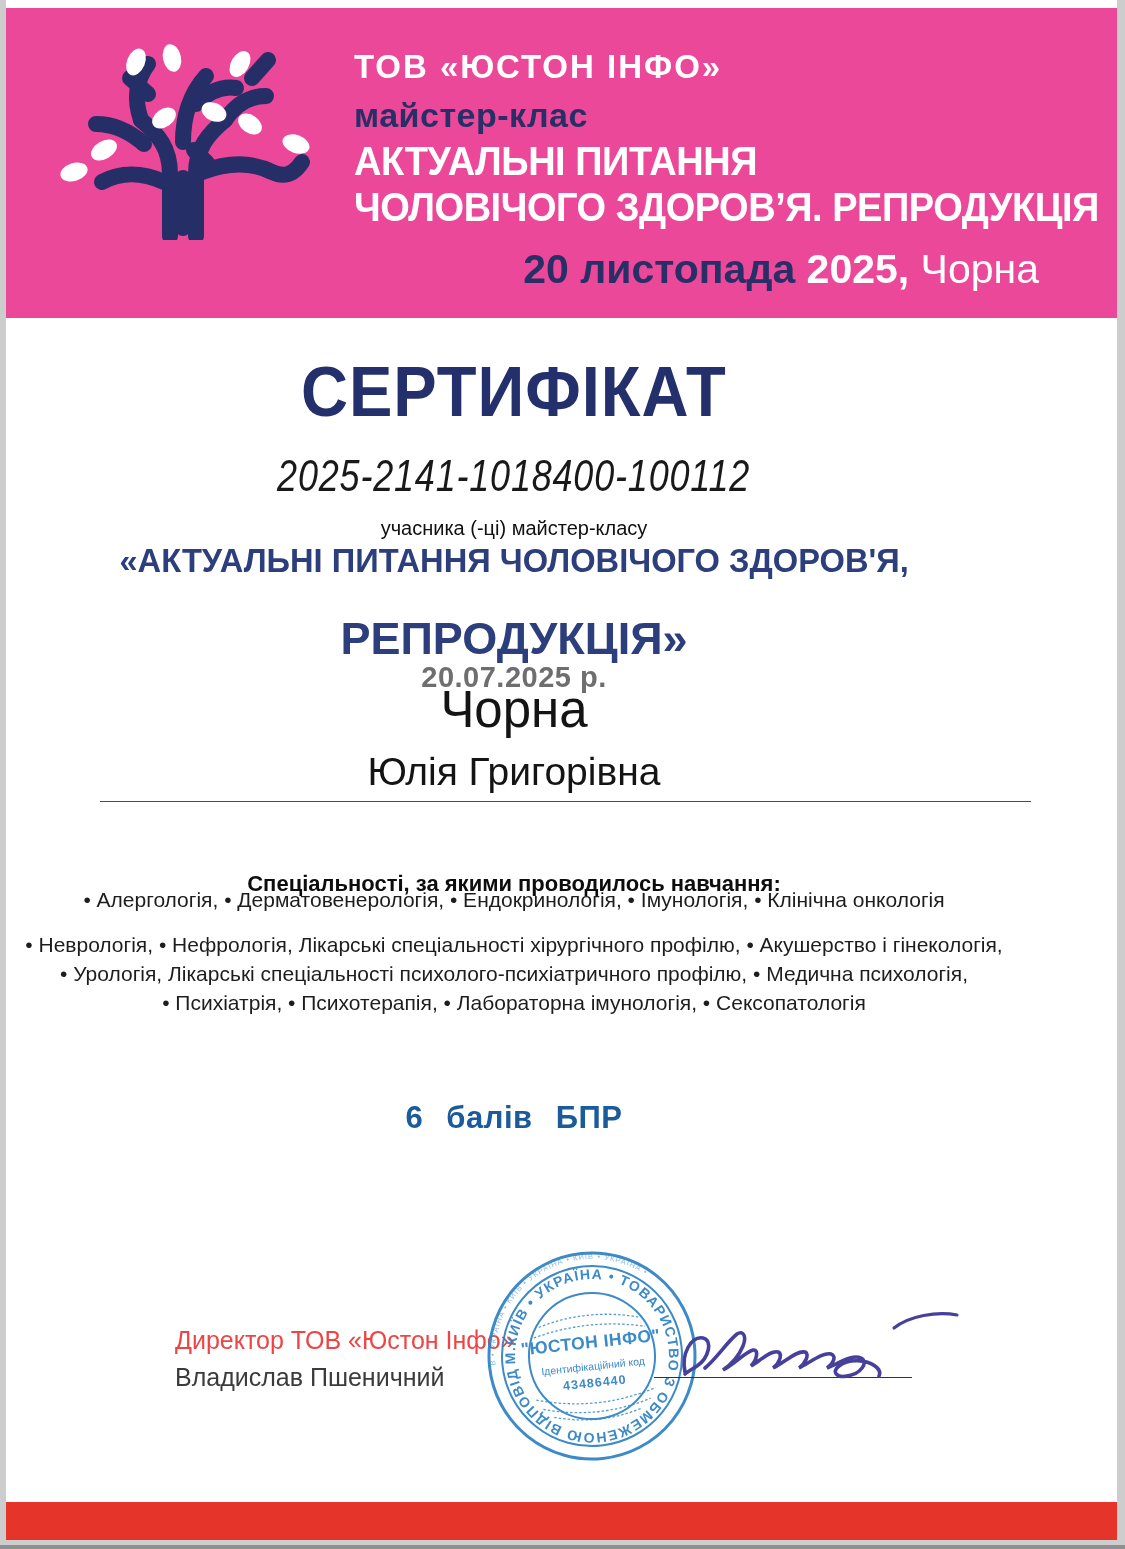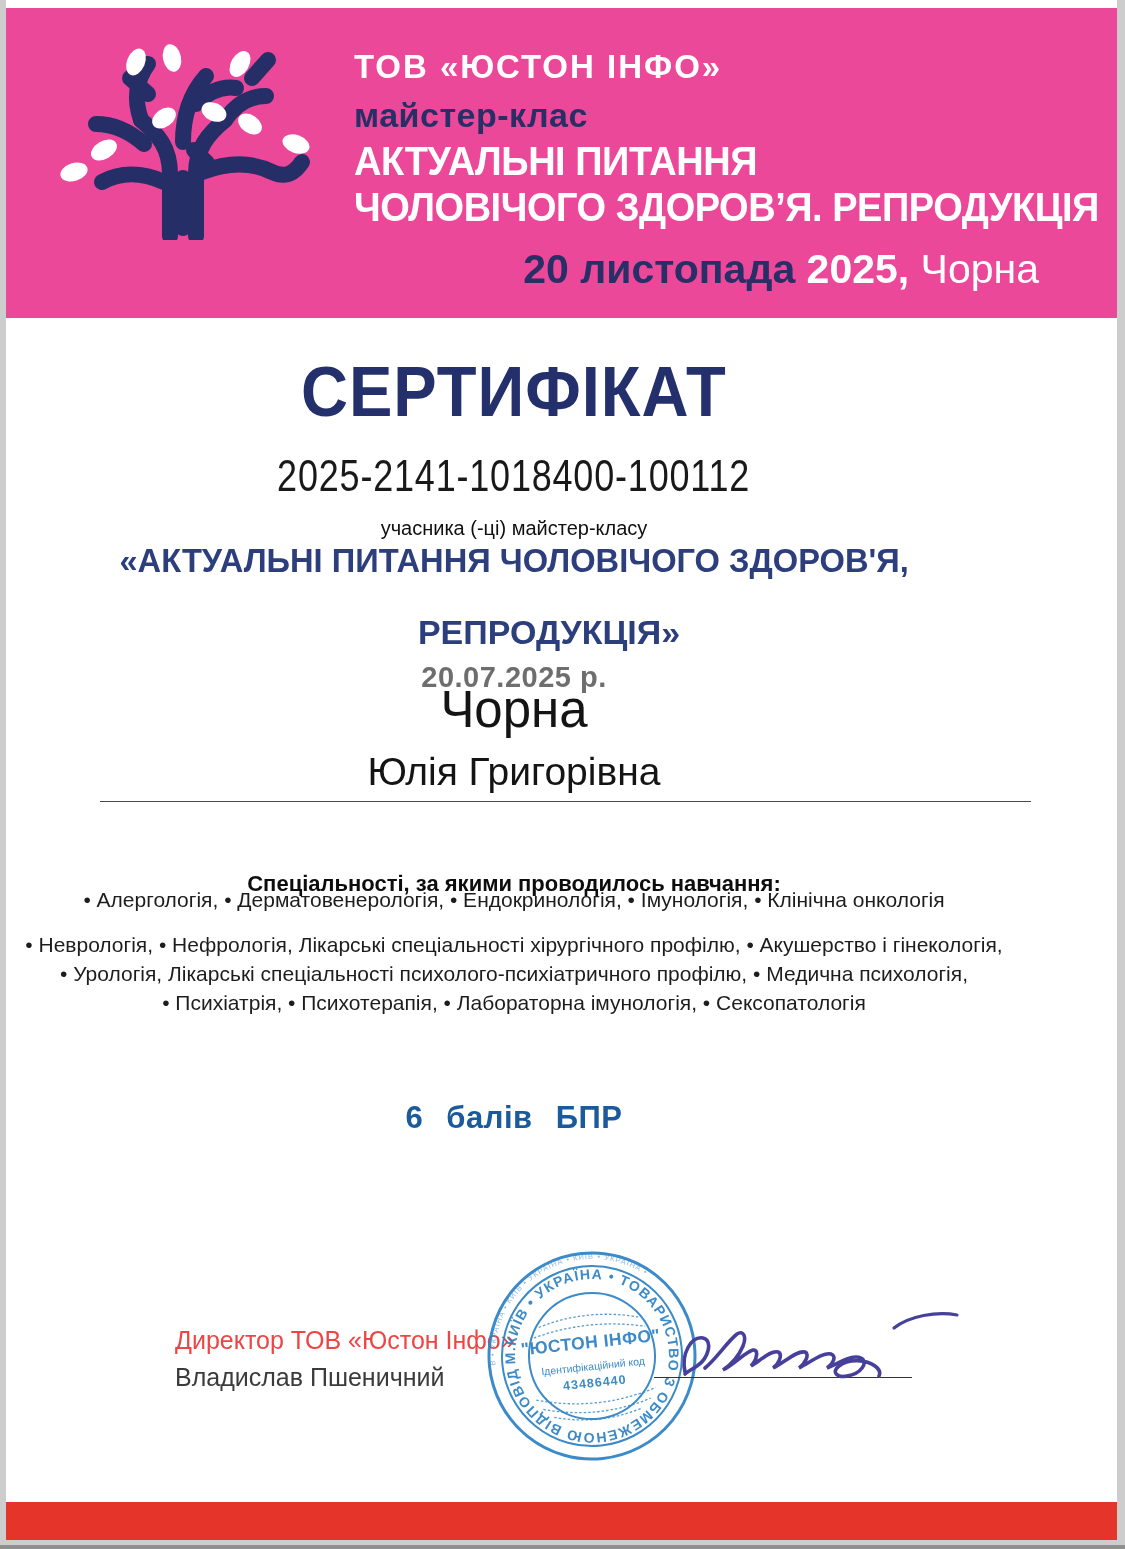--- a/index.html
+++ b/index.html
@@ -13,26 +13,26 @@
   .hdr-t1{position:absolute;left:348px;top:131px;color:#ffffff;font-size:40px;font-weight:800;letter-spacing:-.5px;transform:scaleX(.95);transform-origin:left top;white-space:nowrap;}
   .hdr-t2{position:absolute;left:348px;top:177px;color:#ffffff;font-size:40px;font-weight:800;letter-spacing:-.5px;transform:scaleX(.95);transform-origin:left top;white-space:nowrap;}
   .hdr-date{position:absolute;right:78px;top:238px;font-size:41px;font-weight:800;white-space:nowrap;}
   .hdr-date .navy{color:#272f66;}
   .hdr-date .white{color:#ffffff;margin-top:6px;}
   .hdr-date .city{color:#ffffff;font-weight:500;}
   
   .center{position:absolute;left:0;width:1016px;text-align:center;}
   .cert-title{top:352px;color:#24306b;font-size:70px;font-weight:800;letter-spacing:1px;}
   .cert-title>span{display:inline-block;transform:scaleX(.93);}
-  .cert-number{top:450px;color:#191919;font-size:45px;font-weight:500;}
+  .cert-number{top:450px;color:#191919;font-size:45px;font-weight:500;font-style:italic;}
   .cert-number>span{display:inline-block;transform:scaleX(.8);letter-spacing:1px;}
   .participant{top:517px;color:#101010;font-size:20px;font-weight:500;}
   .course1{top:541px;color:#2c3e7c;font-size:34px;font-weight:700;white-space:nowrap;}
   .course1>span{display:inline-block;transform:scaleX(.96);}
-  .course2{top:613px;color:#2c3e7c;font-size:34px;font-weight:800;padding-left:35px;}
+  .course2{top:613px;color:#2c3e7c;font-size:45px;font-weight:800;}
   .cdate{top:661px;color:#6e6e6e;font-size:29px;font-weight:800;letter-spacing:.5px;}
   .surname{top:680px;color:#141414;font-size:51px;font-weight:400;}
   .given{top:750px;color:#141414;font-size:39px;font-weight:400;}
   .rule{position:absolute;left:94px;top:801px;width:931px;border-top:1.6px solid #4a4a4a;}
   .spec-head{top:871px;color:#0d0d0d;font-size:22px;font-weight:700;}
   .spec-line{color:#1d1d1d;font-size:21px;font-weight:400;}
   .sl0{top:888px}.sl1{top:933px}.sl2{top:962px}.sl3{top:991px}
   .points{top:1100px;color:#1b5a9b;font-size:31px;font-weight:800;word-spacing:14px;letter-spacing:.5px;}
   
   .dir1{position:absolute;left:169px;top:1326px;color:#ef4444;font-size:25px;font-weight:500;}

